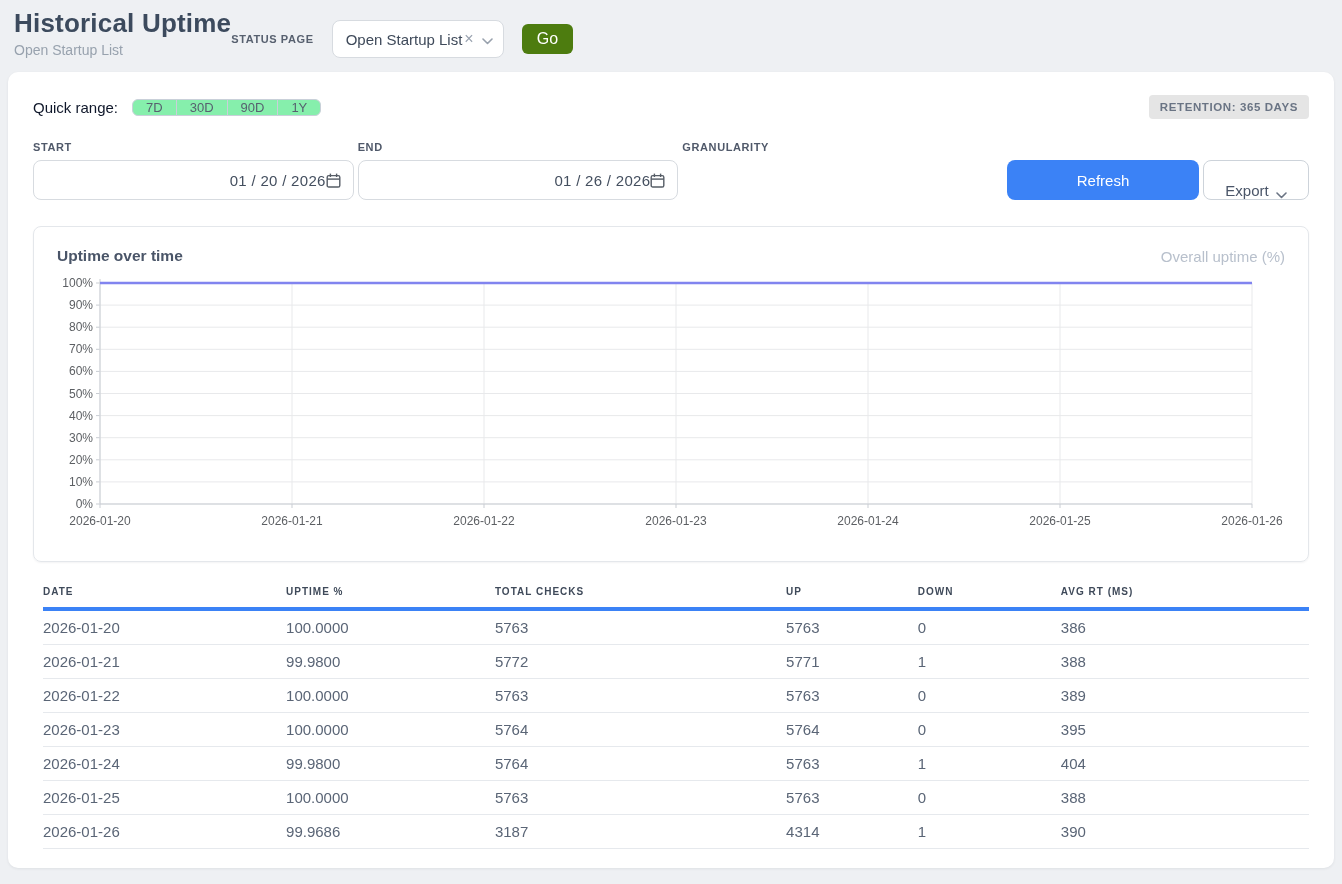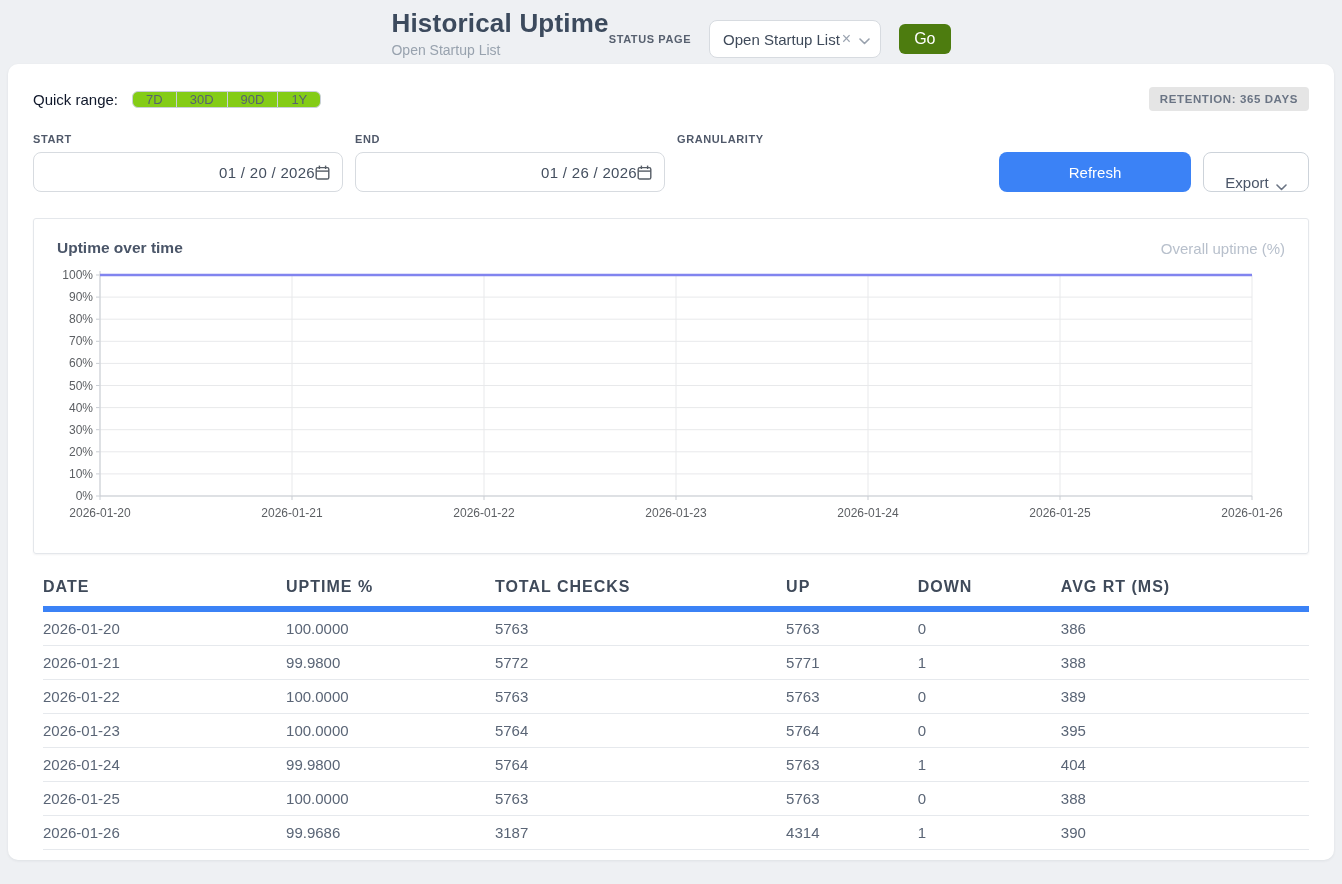--- a/index.html
+++ b/index.html
@@ -5,22 +5,22 @@
   * { margin:0; padding:0; box-sizing:border-box; }
   html,body { width:1342px; height:884px; }
   body {
     font-family:"Liberation Sans", sans-serif;
     background:#eef0f3;
     color:#3d4a5c;
     overflow:hidden;
   }
   
   .top-header {
-    height:64px; padding:8px 14px 0 14px;
-    display:flex; align-items:flex-start; justify-content:center;
+    height:72px; padding:8px 14px 0 14px;
+    display:flex; align-items:flex-start; justify-content:flex-start;
   }
   .page-title { font-size:26px; font-weight:700; color:#3c4a5d; letter-spacing:.2px; }
   .page-subtitle { font-size:14px; color:#98a2ae; margin-top:3px; }
   .header-right { display:flex; align-items:center; gap:18px; margin-top:12px; }
   .micro-label {
     font-size:11px; font-weight:600; color:#57606f;
     letter-spacing:.6px; text-transform:uppercase;
   }
   .status-select {
     height:38px; min-width:160px; background:#fff;
@@ -39,33 +39,33 @@
   .main-panel {
     margin:0 8px; background:#fff; border-radius:10px;
     box-shadow:0 1px 3px rgba(16,24,40,.07);
     padding:23px 25px 18px 25px;
     height:796px;
   }
   .row-quick { display:flex; align-items:center; }
   .quick-label { font-size:15px; color:#0f172a; margin-right:14px; }
   .qr-group { display:flex; }
   .qr-btn {
-    height:17px; padding:0 13px; background:#84cc16; border:1px solid #c9d0d9;
+    height:17px; padding:0 13px; background:#86efac; border:1px solid #c9d0d9;
     font-size:13px; color:#57616f; cursor:pointer; margin-left:-1px;
     font-family:inherit;
   }
   .qr-btn:first-child { border-radius:6px 0 0 6px; margin-left:0; }
   .qr-btn:last-child { border-radius:0 6px 6px 0; }
   .retention-badge {
     margin-left:auto; background:#e5e5e5; color:#6a7484;
     font-size:11.5px; font-weight:700; letter-spacing:.6px;
     padding:6px 11px; border-radius:4px;
   }
   
-  .form-row { display:flex; gap:12px; margin-top:22px; }
+  .form-row { display:flex; gap:4px; margin-top:22px; }
   .field { flex:1; }
   .field-label {
     font-size:11px; font-weight:600; color:#50596a; letter-spacing:.6px;
     margin-bottom:7px; text-transform:uppercase;
   }
   .input-box {
     height:40px; background:#fff; border:1px solid #d7dbe0; border-radius:8px;
     display:flex; align-items:center; justify-content:flex-end;
     padding:0 12px; font-size:15px; color:#444f5f; cursor:pointer;
     letter-spacing:.3px;
@@ -76,35 +76,35 @@
     font-size:15px; cursor:pointer; font-family:inherit;
   }
   .btn-export {
     width:106px; height:40px; align-self:flex-end;
     background:#fff; color:#4a5568; border:1px solid #cdd3da; border-radius:8px;
     font-size:15px; cursor:pointer; font-family:inherit;
     display:flex; align-items:flex-end; justify-content:center; gap:7px;
   }
   
   .chart-card {
-    margin-top:26px; border:1px solid #e4e7eb; border-radius:3px;
+    margin-top:26px; border:1px solid #e4e7eb; border-radius:8px;
     box-shadow:0 1px 2px rgba(16,24,40,.05);
     padding:20px 23px 8px 23px; height:336px;
   }
   .chart-head { display:flex; align-items:center; justify-content:space-between; margin-bottom:8px; }
   .chart-title { font-size:15.5px; font-weight:700; color:#4a5568; }
   .chart-legend { font-size:15px; color:#b8c0cc; }
   .chart-svg { display:block; overflow:visible; }
   .chart-svg text { font-family:"Liberation Sans", sans-serif; font-size:12px; fill:#5c5f63; }
   
   .table-wrap { margin:24px 0 0 10px; }
   table { width:100%; border-collapse:collapse; table-layout:fixed; }
   th {
-    text-align:left; font-size:16px; font-weight:700; color:#3f4a5a;
-    letter-spacing:1px; padding:0 0 10px 0; border-bottom:6px solid #3b82f6;
+    text-align:left; font-size:10px; font-weight:700; color:#3f4a5a;
+    letter-spacing:1px; padding:0 0 10px 0; border-bottom:4px solid #3b82f6;
     text-transform:uppercase;
   }
   td {
     font-size:15px; color:#5a6576; padding:8px 0 8px 0; height:33px;
     border-bottom:1px solid #e6e9ed;
   }
   svg.icon { flex:none; }
 </style>
 </head>
 <body>

